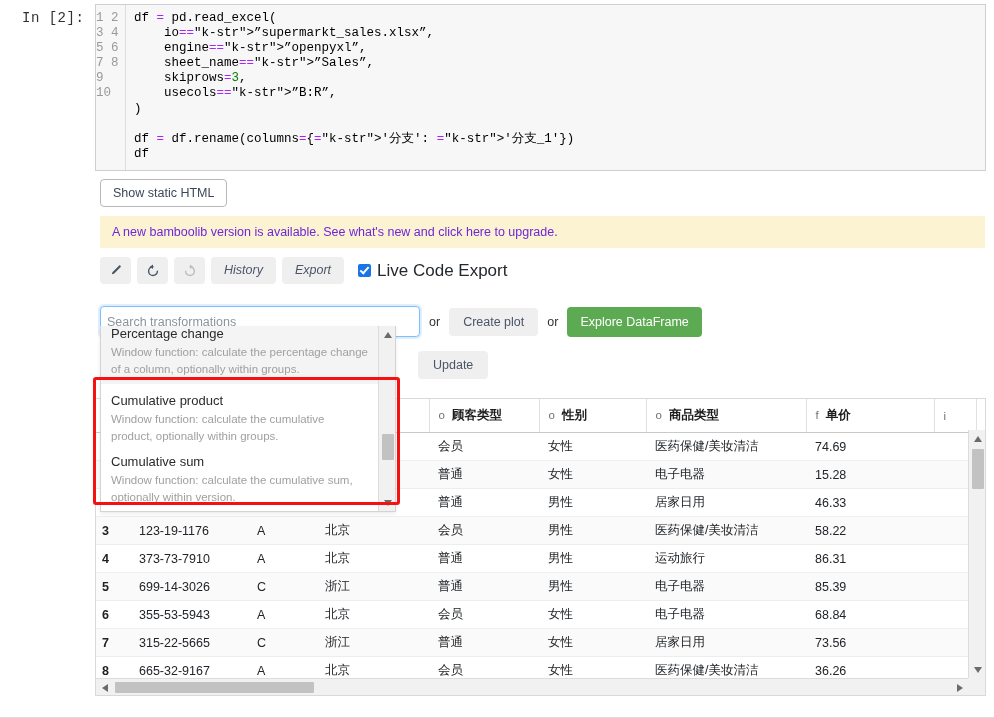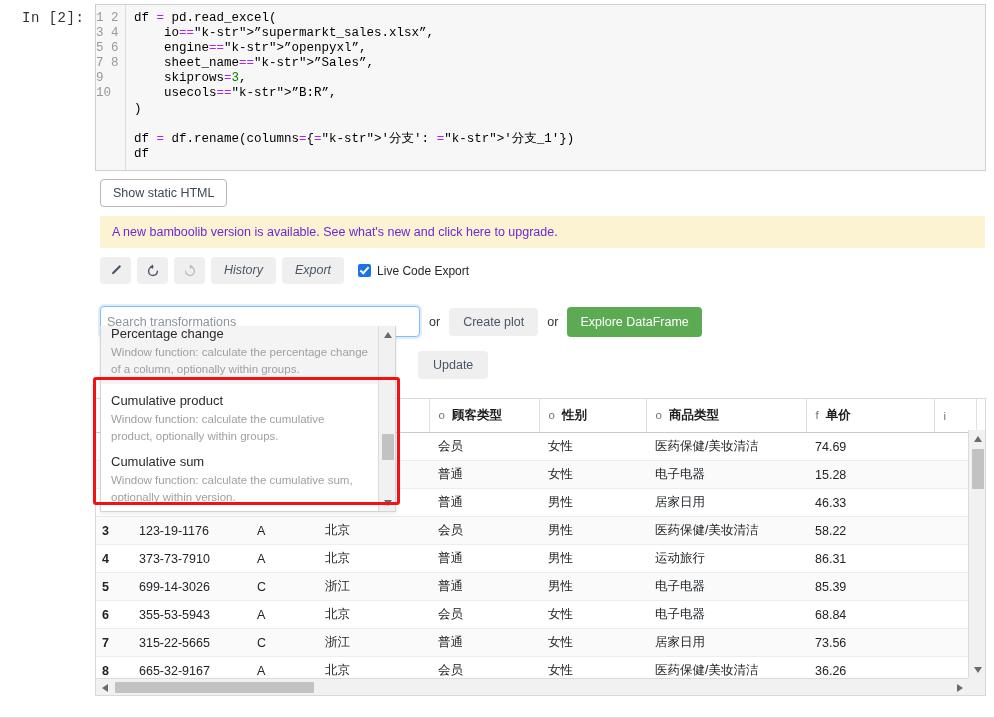--- a/index.html
+++ b/index.html
@@ -111,21 +111,21 @@
   }
   .chk:after {
     content: "";
     position: absolute;
     left: 4px; top: 1px;
     width: 3px; height: 7px;
     border: solid #fff;
     border-width: 0 2px 2px 0;
     transform: rotate(42deg);
   }
-  .chk-label { font-size: 12px; color: #24292e; }
+  .chk-label { font-size: 17px; color: #24292e; }
 
   
   .search-row {
     display: flex; align-items: center;
     gap: 9px;
     margin: 22px 0 0 5px;
   }
   .search-input {
     width: 320px;
     height: 31px;

